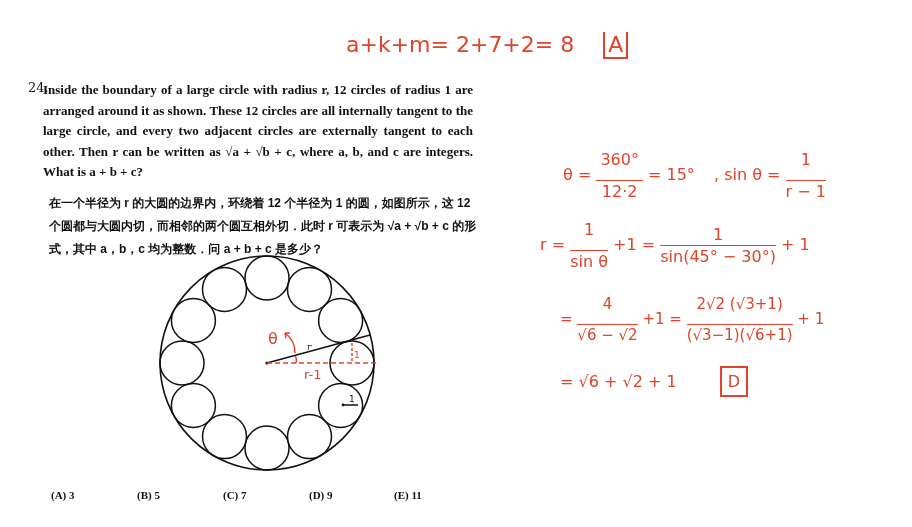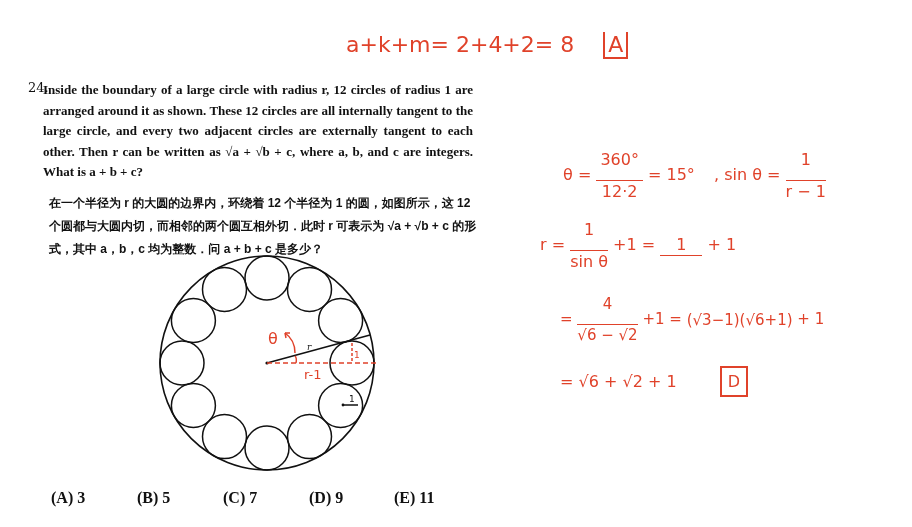--- a/index.html
+++ b/index.html
@@ -5,32 +5,32 @@
   html, body { margin:0; padding:0; background:#ffffff; }
   body { width:912px; height:527px; position:relative; overflow:hidden;
          font-family:"DejaVu Serif","Liberation Serif",serif; color:#111; }
   .abs { position:absolute; }
   .hand { color:#e0422a; font-family:"DejaVu Sans","Liberation Sans",sans-serif; white-space:nowrap; }
   .qnum { left:28px; top:80px; font-weight:normal; font-size:13px; }
   .qtext { left:43px; top:80px; width:430px; font-size:13px; line-height:20.5px; font-weight:bold;
            font-family:"Liberation Serif","DejaVu Serif",serif; text-align:justify; }
   .zh { left:49px; top:192px; width:430px; font-size:12px; line-height:23px; font-weight:bold;
         font-family:Liberation Sans, sans-serif; }
-  .choices { top:489px; font-size:16px; font-weight:bold; font-family:"Liberation Serif","DejaVu Serif",serif; }
+  .choices { top:489px; font-size:11px; font-weight:bold; font-family:"Liberation Serif","DejaVu Serif",serif; }
   .frac { display:inline-block; vertical-align:middle; text-align:center; }
   .frac .num { display:block; border-bottom:1.6px solid #e0422a; padding:0 4px 11px; }
   .frac .den { display:block; padding-top:1px; }
   .boxed { border:2px solid #e0422a; padding:0 7px; display:inline-block; }
   .tick { border-left:2px solid #e0422a; border-right:2px solid #e0422a; padding:0 3px; border-bottom:2px solid #e0422a; }
 </style>
 </head>
 <body>
 
 <div class="abs hand" style="left:346px; top:32px; font-size:22px;">
-  <span>a+k+m= 2+4+2= 8</span>
+  <span>a+k+m= 2+7+2= 8</span>
   <span class="tick" style="margin-left:22px;">A</span>
 </div>
 
 <div class="abs qnum">24.</div>
 <div class="abs qtext">Inside the boundary of a large circle with radius r, 12 circles of radius 1 are arranged around it as shown. These 12 circles are all internally tangent to the large circle, and every two adjacent circles are externally tangent to each other. Then r can be written as √a + √b + c, where a, b, and c are integers. What is a + b + c?</div>
 <div class="abs zh">在一个半径为 r 的大圆的边界内，环绕着 12 个半径为 1 的圆，如图所示，这 12 个圆都与大圆内切，而相邻的两个圆互相外切．此时 r 可表示为 √a + √b + c 的形式，其中 a，b，c 均为整数．问 a + b + c 是多少？</div>
 
 <svg class="abs" style="left:150px; top:248px;" width="240" height="232" viewBox="150 248 240 232">
   <circle cx="267" cy="363" r="107" fill="none" stroke="#111" stroke-width="1.6"></circle>
   <g fill="none" stroke="#111" stroke-width="1.5">
@@ -75,28 +75,28 @@
   <span>= 15°</span>
   <span style="margin-left:14px;">,</span>
   <span>sin θ =</span>
   <span class="frac"><span class="num">1</span><span class="den">r − 1</span></span>
 </div>
 
 <div class="abs hand" style="left:540px; top:220px; font-size:16px;">
   <span>r =</span>
   <span class="frac"><span class="num">1</span><span class="den">sin θ</span></span>
   <span>+1 =</span>
-  <span class="frac"><span class="num" style="padding:0 16px 1px;">1</span></span>
+  <span class="frac"><span class="num" style="padding:0 16px 1px;">1</span><span class="den">sin(45° − 30°)</span></span>
   <span>+ 1</span>
 </div>
 
 <div class="abs hand" style="left:560px; top:295px; font-size:15px;">
   <span>=</span>
   <span class="frac"><span class="num">4</span><span class="den">√6 − √2</span></span>
   <span>+1 =</span>
-  <span class="frac"><span class="den">(√3−1)(√6+1)</span></span>
+  <span class="frac"><span class="num">2√2 (√3+1)</span><span class="den">(√3−1)(√6+1)</span></span>
   <span>+ 1</span>
 </div>
 
 <div class="abs hand" style="left:560px; top:366px; font-size:16px;text-align:center;">
   <span>= √6 + √2 + 1</span>
   <span class="boxed" style="margin-left:38px; padding:4px 6px;">D</span>
 </div>
 
 </body></html>

